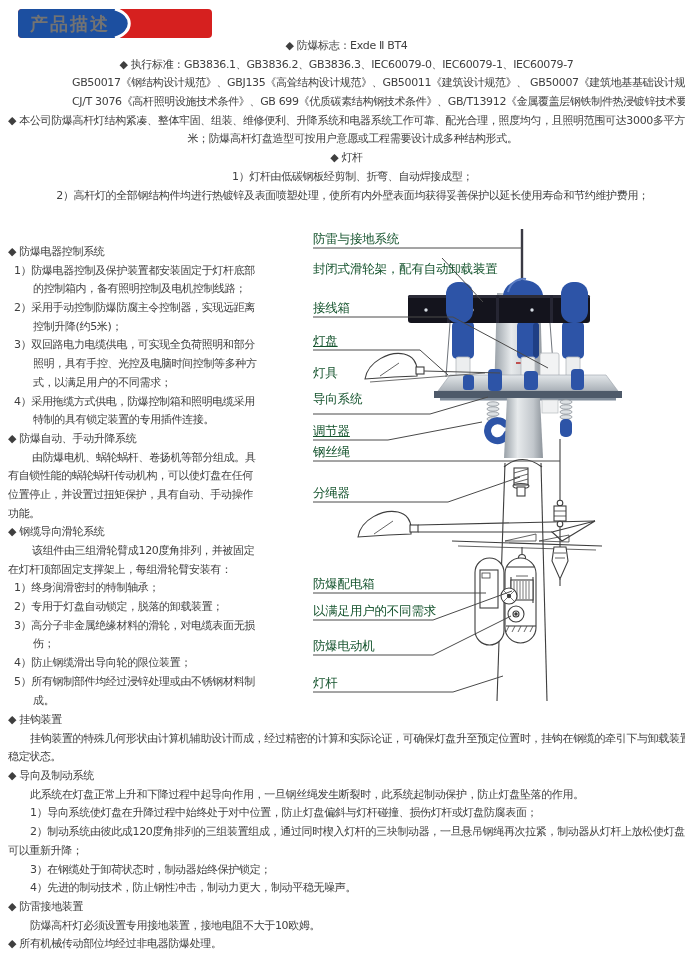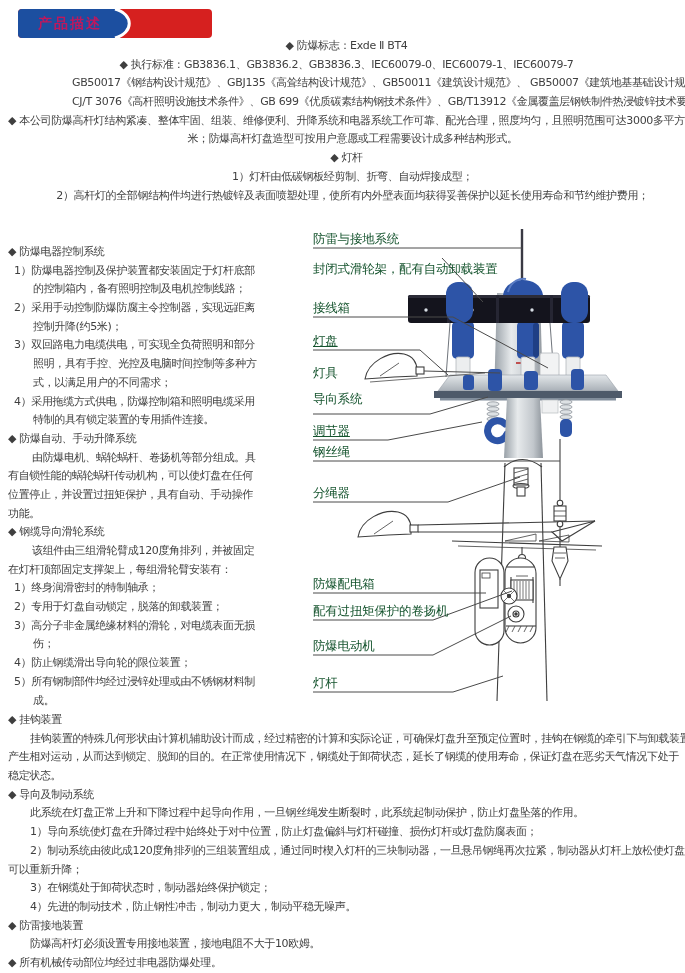--- a/index.html
+++ b/index.html
@@ -7,21 +7,21 @@
     position:relative; width:685px; height:973px; background:#ffffff;
     font-family:"DejaVu Sans","Liberation Sans",sans-serif;
     color:#3f3f3f; overflow:hidden; margin:0 auto;
   }
   
   .badge { position:absolute; left:18px; top:9px; width:194px; height:29px; }
   .badge svg { position:absolute; left:0; top:0; }
   .badge-title {
     position:absolute; left:0; top:0; width:104px; height:29px;
     display:flex; align-items:center; justify-content:center;
-    color:#be185d; font-weight:bold; font-size:14px; letter-spacing:2px;
+    color:#737373; font-weight:bold; font-size:18px; letter-spacing:2px;
   }
   
   .textblock { position:absolute; left:8px; }
   .intro      { top:37px;  width:677px;text-align:center; }
   .leftcol    { top:243px; width:296px; }
   .bottomblk  { top:711px; width:677px; }
   .line {
     font-size:11px; line-height:18.7px; height:18.7px;
     letter-spacing:-0.35px; white-space:nowrap;
   }
@@ -103,21 +103,20 @@
     <div class="line n">3）高分子非金属绝缘材料的滑轮，对电缆表面无损</div>
     <div class="line c">伤；</div>
     <div class="line n">4）防止钢缆滑出导向轮的限位装置；</div>
     <div class="line n">5）所有钢制部件均经过浸锌处理或由不锈钢材料制</div>
     <div class="line c">成。</div>
   </div>
 
   <div class="textblock bottomblk">
     <div class="line b">◆ 挂钩装置</div>
     <div class="line p2">挂钩装置的特殊几何形状由计算机辅助设计而成，经过精密的计算和实际论证，可确保灯盘升至预定位置时，挂钩在钢缆的牵引下与卸载装置</div>
-    <div class="line f">产生相对运动，从而达到锁定、脱卸的目的。在正常使用情况下，钢缆处于卸荷状态，延长了钢缆的使用寿命，保证灯盘在恶劣天气情况下处于</div>
     <div class="line f">稳定状态。</div>
     <div class="line b">◆ 导向及制动系统</div>
     <div class="line p2">此系统在灯盘正常上升和下降过程中起导向作用，一旦钢丝绳发生断裂时，此系统起制动保护，防止灯盘坠落的作用。</div>
     <div class="line p2">1）导向系统使灯盘在升降过程中始终处于对中位置，防止灯盘偏斜与灯杆碰撞、损伤灯杆或灯盘防腐表面；</div>
     <div class="line p2">2）制动系统由彼此成120度角排列的三组装置组成，通过同时楔入灯杆的三块制动器，一旦悬吊钢绳再次拉紧，制动器从灯杆上放松使灯盘</div>
     <div class="line f">可以重新升降；</div>
     <div class="line p2">3）在钢缆处于卸荷状态时，制动器始终保护锁定；</div>
     <div class="line p2">4）先进的制动技术，防止钢性冲击，制动力更大，制动平稳无噪声。</div>
     <div class="line b">◆ 防雷接地装置</div>
     <div class="line p2">防爆高杆灯必须设置专用接地装置，接地电阻不大于10欧姆。</div>
@@ -274,17 +273,17 @@
   <div class="dlabel dl1">防雷与接地系统</div>
   <div class="dlabel dl2">封闭式滑轮架，配有自动卸载装置</div>
   <div class="dlabel dl3">接线箱</div>
   <div class="dlabel dl4">灯盘</div>
   <div class="dlabel dl5">灯具</div>
   <div class="dlabel dl6">导向系统</div>
   <div class="dlabel dl7">调节器</div>
   <div class="dlabel dl8">钢丝绳</div>
   <div class="dlabel dl9">分绳器</div>
   <div class="dlabel dl10">防爆配电箱</div>
-  <div class="dlabel dl11">配有过扭矩保护的卷扬机</div>
+  <div class="dlabel dl11">以满足用户的不同需求</div>
   <div class="dlabel dl12">防爆电动机</div>
   <div class="dlabel dl13">灯杆</div>
 
 </div>
 
 </body></html>

